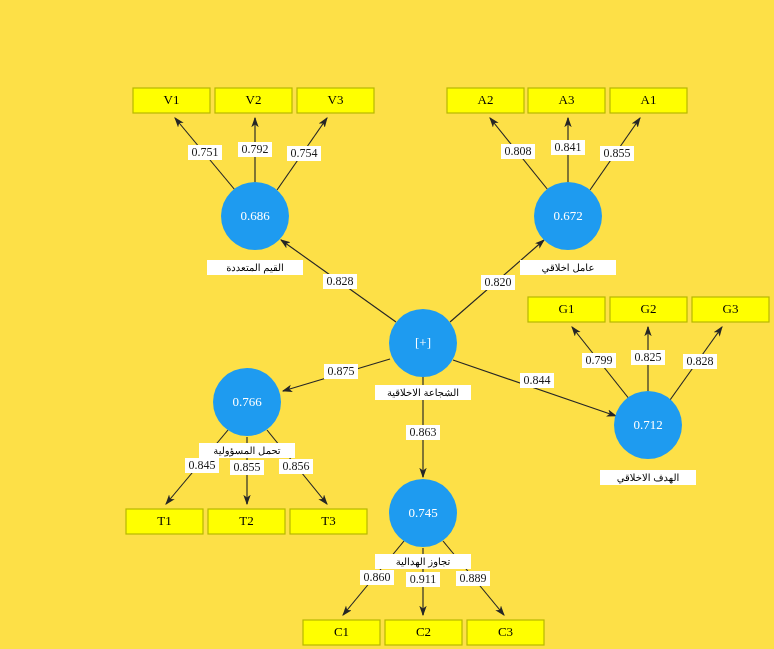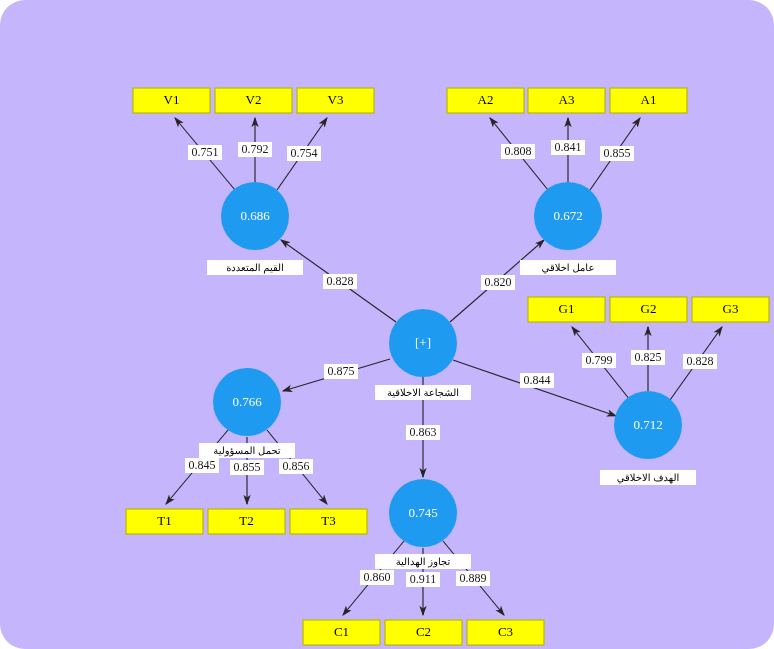--- a/index.html
+++ b/index.html
@@ -12,22 +12,21 @@
     font-family: "Liberation Serif", serif;
     width: 774px;
     height: 649px;
     overflow: hidden;
     position: relative;
   }
   #diagram-root {
     position: relative;
     width: 774px;
     height: 649px;
-    background: #c4b5fd;
-    border-radius: 25px;
+    background: #fde047;
   }
   svg#sem-svg {
     position: absolute;
     left: 0;
     top: 0;
     width: 774px;
     height: 649px;
   }
   .indicator-box {
     fill: #ffff00;

